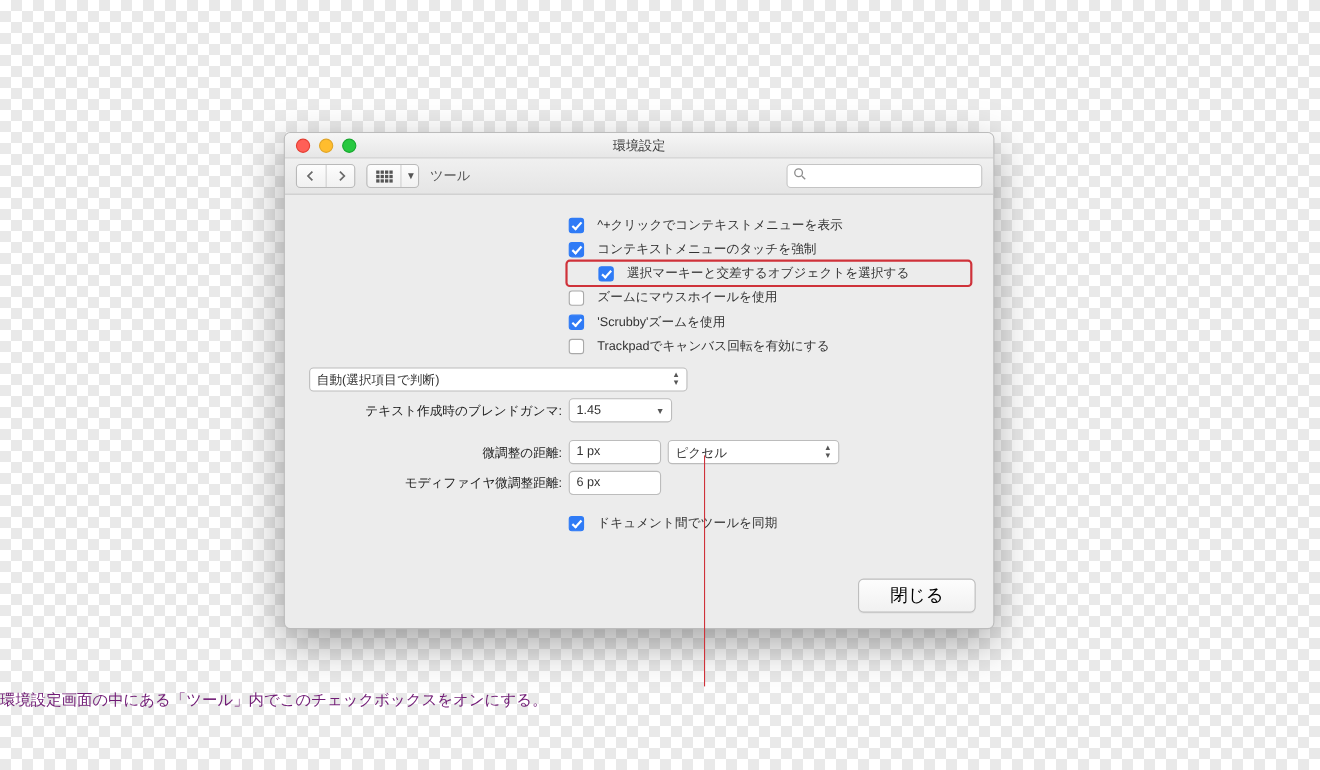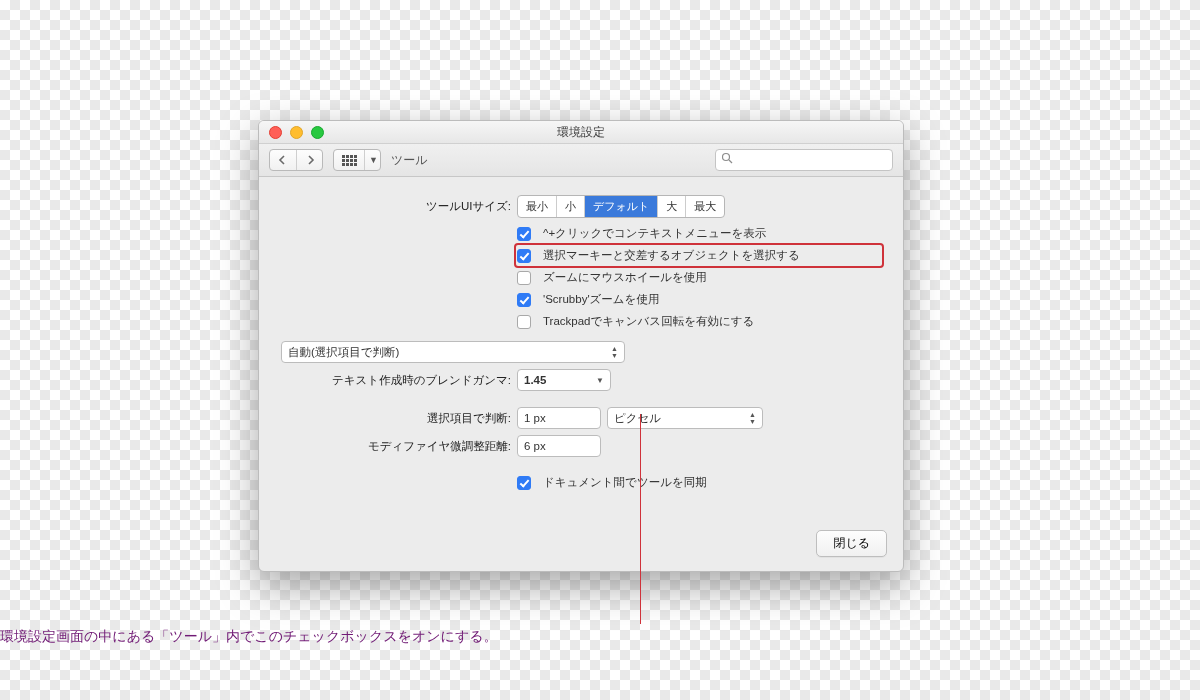--- a/index.html
+++ b/index.html
@@ -45,30 +45,30 @@
   .row .label{width:230px;text-align:right;padding-right:6px;font-size:11.5px;color:#222;}
   .sizes{display:flex;border:1px solid #b6b6b6;border-radius:4px;overflow:hidden;background:#fff;font-size:11px;}
   .sizes div{padding:3px 8px;border-right:1px solid #ccc;cursor:default;}
   .sizes div:last-child{border-right:none;}
   .sizes div.sel{background:#3b7adb;color:#fff;}
   .checks{margin-left:236px;margin-bottom:10px;}
   .chk{display:flex;align-items:center;gap:12px;margin-bottom:3px;font-size:11.5px;height:19px;position:relative;}
   .chk input{appearance:none;width:14px;height:14px;border:1px solid #a9a9a9;border-radius:3px;background:#fff;margin:0;position:relative;flex-shrink:0;}
   .chk input:checked{background:#2f7bf6;border-color:#2f7bf6;}
   .chk input:checked::after{content:"";position:absolute;left:4px;top:1px;width:3px;height:7px;border:solid #fff;border-width:0 2px 2px 0;transform:rotate(42deg);}
-  .chk.highlight{outline:2px solid #cf323a;outline-offset:1px;padding-right:6px;border-radius:1px;}
+  .chk.highlight{outline:2px solid #cf323a;outline-offset:1px;padding-right:6px;border-radius:1px;padding-left:27px;}
   .select, .numbox{height:20px;border:1px solid #bcbcbc;border-radius:4px;background:#fff;display:flex;align-items:center;padding:0 6px;font-size:11.5px;position:relative;}
   .select{min-width:330px;justify-content:space-between;}
   .select.small{min-width:142px;}
   .numbox{width:70px;}
   .numbox.small{width:75px;}
   .stepper{display:flex;flex-direction:column;justify-content:center;gap:0;font-size:7px;line-height:7px;color:#555;margin-left:3px;}
   .row-gap{height:10px;}
   .footer{padding:10px 16px 14px;display:flex;justify-content:flex-end;border-top:0;}
-  .btn{border:1px solid #bebebe;border-radius:5px;background:linear-gradient(#fdfdfd,#f1f1f1);padding:4px 16px;font-size:12px;cursor:default;box-shadow:0 1px 0 rgba(0,0,0,.04);}
+  .btn{border:1px solid #bebebe;border-radius:5px;background:linear-gradient(#fdfdfd,#f1f1f1);padding:4px 28px;font-size:16px;cursor:default;box-shadow:0 1px 0 rgba(0,0,0,.04);}
   .annot-line{position:absolute;left:640px;top:414px;width:0;height:210px;border-left:1.5px solid #cf323a;}
   .annot-text{position:absolute;left:0;right:0;top:628px;color:#701a75;font-size:14px;font-weight:400;}
 </style>
 </head>
 <body>
 
 <div class="window">
   <div class="titlebar">
     <div class="lights">
       <div class="light red"></div>
@@ -117,35 +117,29 @@
       <svg class="mag" viewBox="0 0 12 12">
           <circle cx="5" cy="5" r="3.5" fill="none" stroke="#8c8c8c" stroke-width="1.2"></circle>
           <line x1="8" y1="8" x2="11" y2="11" stroke="#8c8c8c" stroke-width="1.2"></line>
         </svg>
       <input type="text" placeholder="" style="">
     </div>
   </div>
 
   <div class="body">
 
-    <div class="row">
-      <div class="label">ツールUIサイズ:</div>
-      <div class="sizes" id="size-seg">
-          <div>最小</div>
-          <div>小</div>
-          <div class="sel">デフォルト</div>
-          <div>大</div>
-          <div>最大</div>
-        </div>
-    </div>
 
     <div class="checks" id="checks">
         <label class="chk">
           <input type="checkbox" checked="" style="">
           <span>^+クリックでコンテキストメニューを表示</span>
+        </label>
+        <label class="chk">
+          <input type="checkbox" checked="" style="">
+          <span>コンテキストメニューのタッチを強制</span>
         </label>
         <label class="chk highlight">
           <input type="checkbox" checked="" style="">
           <span>選択マーキーと交差するオブジェクトを選択する</span>
         </label>
         <label class="chk">
           <input type="checkbox" style="">
           <span>ズームにマウスホイールを使用</span>
         </label>
         <label class="chk">
@@ -162,30 +156,30 @@
       <div class="select">
         <span>自動(選択項目で判断)</span>
         <span class="stepper">
             <span>▲</span>
             <span>▼</span>
           </span>
       </div>
     </div>
     <div class="row">
       <div class="label">テキスト作成時のブレンドガンマ:</div>
-      <div class="numbox small" style="width:80px;justify-content:space-between;font-weight:bold;">
+      <div class="numbox small" style="width:80px;justify-content:space-between;">
         <span>1.45</span>
         <span style="font-size:8px;color:#555;">▼</span>
       </div>
     </div>
 
     <div class="row-gap"></div>
 
     <div class="row">
-      <div class="label">選択項目で判断:</div>
+      <div class="label">微調整の距離:</div>
       <div class="numbox">
         <span>1 px</span>
       </div>
       <div style="width:6px"></div>
       <div class="select small">
         <span>ピクセル</span>
         <span class="stepper">
             <span>▲</span>
             <span>▼</span>
           </span>

